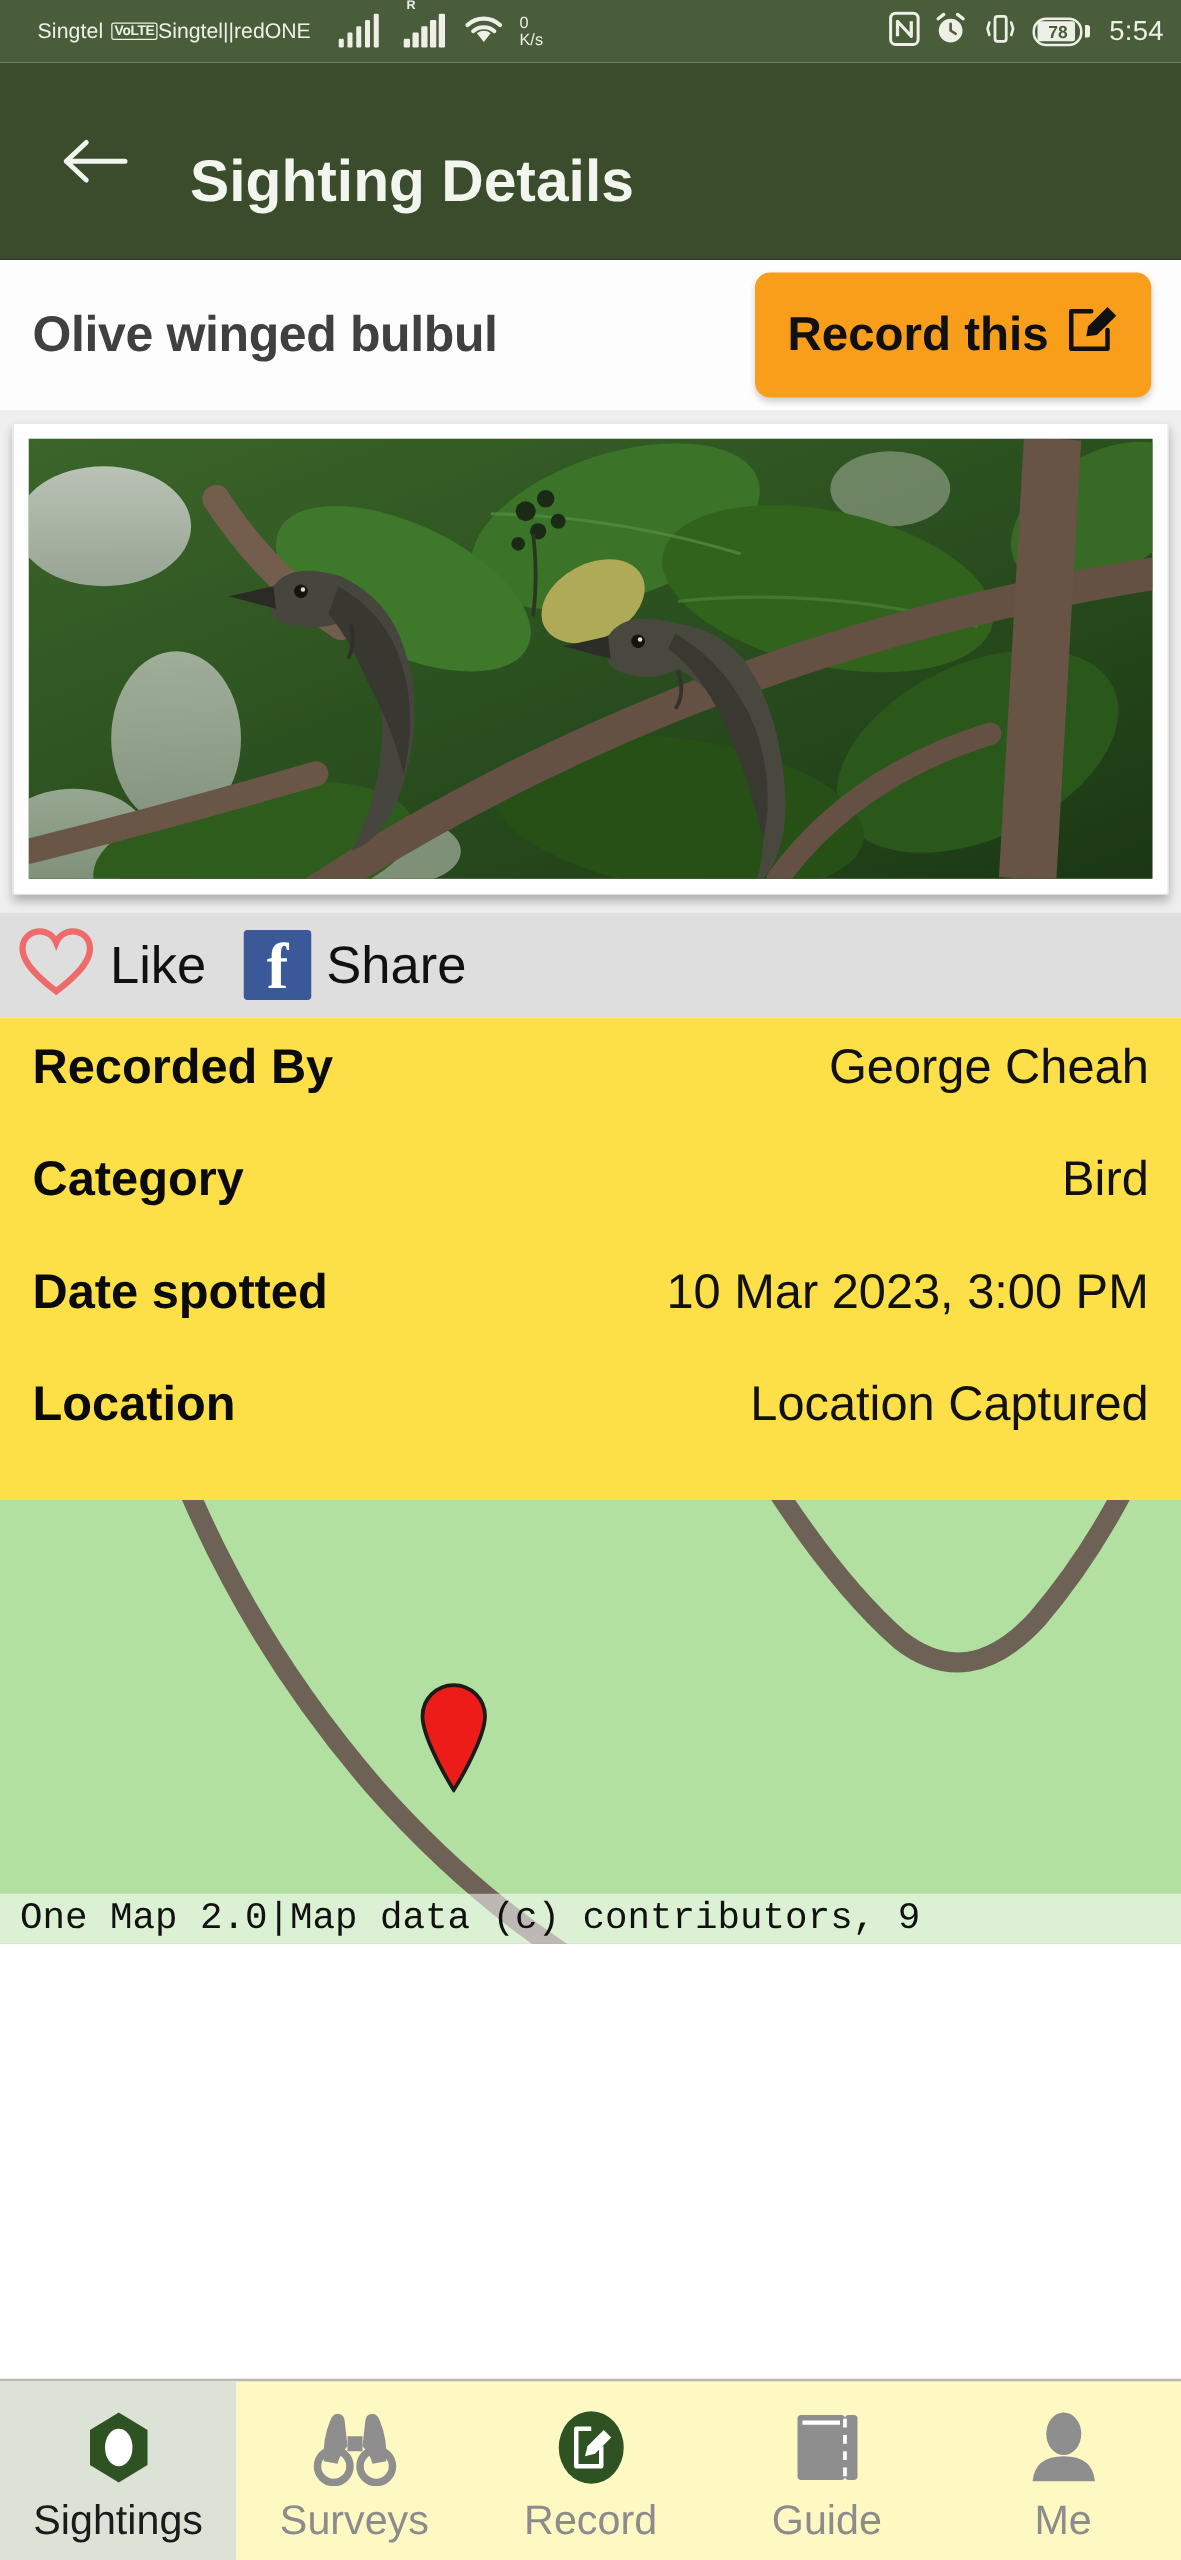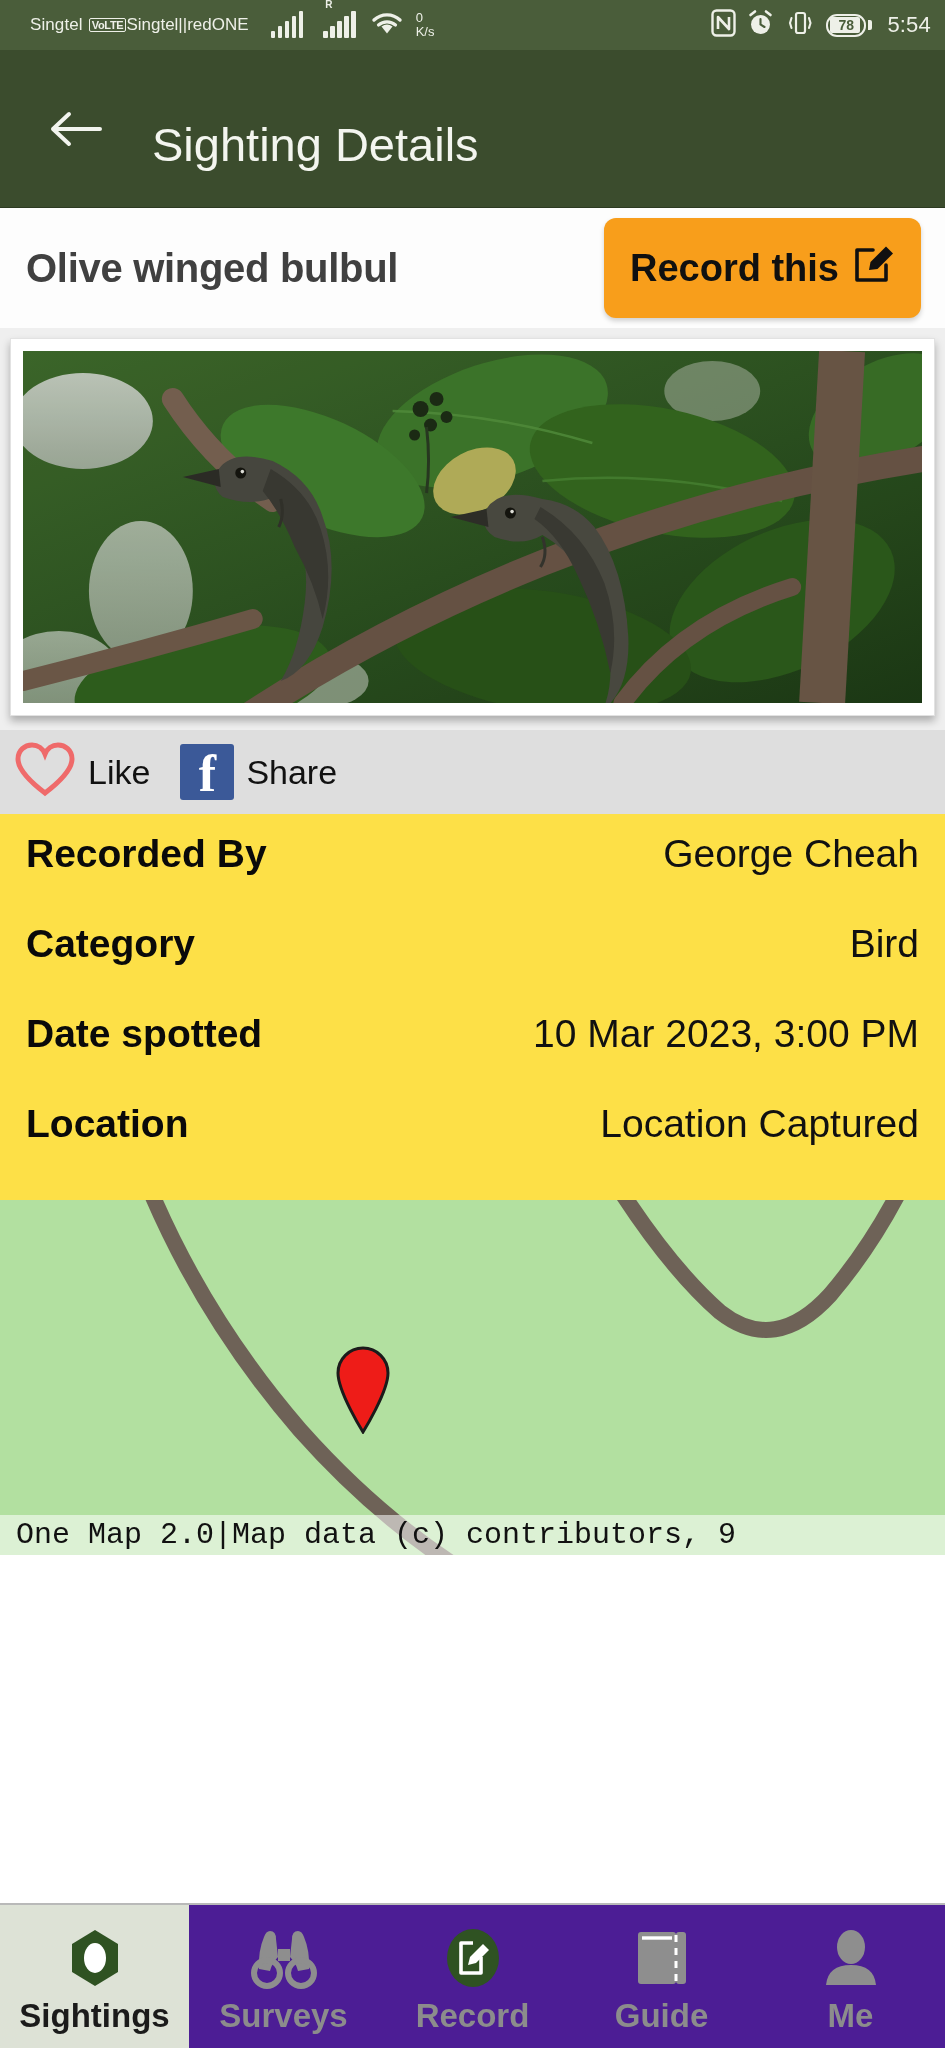--- a/index.html
+++ b/index.html
@@ -58,21 +58,21 @@
   .appbar{
     height:158px; width:945px; background:#3b4c2d;
     display:flex; align-items:center; padding-left:44px;
     border-bottom:1px solid #2c3a21;
   }
   .back-btn{
     width:64px;height:64px;display:flex;align-items:center;justify-content:center;
     color:#f2f4ee; flex:none; cursor:pointer;
   }
   .appbar-title{
-    color:#f3f5ef; font-size:47px; font-weight:normal; letter-spacing:0px;
+    color:#f3f5ef; font-size:47px; font-weight:bold; letter-spacing:0px;
     margin-left:44px;
     margin-top:32px;
   }
 
   
   .titlerow{
     height:120px; width:945px; background:#fdfdfd;
     display:flex; align-items:center; padding:0 24px 0 26px;
     position:relative;
   }
@@ -103,21 +103,21 @@
   }
   .photo svg{ display:block; width:100%; height:100%; }
 
   
   .socialbar{
     width:945px; height:84px; background:#dedede;
     display:flex; align-items:center; padding-left:14px; gap:0px;
   }
   .social-item{ display:flex; align-items:center; gap:12px; cursor:pointer; }
   .social-item + .social-item{ margin-left:30px; }
-  .social-label{ font-size:34px; color:#111; font-weight:normal; }
+  .social-label{ font-size:42px; color:#111; font-weight:normal; }
   .fb-box{
     width:54px;height:56px;background:#3b5998;border-radius:3px;
     display:flex;align-items:flex-end;justify-content:center;
     color:#fff;font-size:52px;font-weight:bold;line-height:.98;
     font-family:"Liberation Serif", serif;
   }
 
   
   .details{ width:945px; background:#fde047; padding:18px 26px 8px 26px; }
   .drow{ display:flex; align-items:baseline; justify-content:space-between; height:90px; }
@@ -134,21 +134,21 @@
     font-family:"Liberation Mono", monospace;
     font-size:30px; color:#111; letter-spacing:0px;
     background:rgba(255,255,255,0.55);
     white-space:nowrap; overflow:hidden; padding-left:16px;
     line-height:40px;
   }
 
   
   .bottomnav{
     position:absolute; left:0; bottom:0; width:945px; height:145px;
-    background:#4c1d95; display:flex; border-top:2px solid #b9b9b9;font-weight:bold;
+    background:#fef9c3; display:flex; border-top:2px solid #b9b9b9;
   }
   .navitem{
     flex:1; display:flex; flex-direction:column; align-items:center;
     justify-content:center; gap:6px; cursor:pointer; padding-top:6px;
   }
   .navitem.active{ background:#dde2d6; }
   .navlabel{ font-size:33px; color:#8c8c8c; }
   .navitem.active .navlabel{ color:#1b1b1b; }
   .navicon{ height:66px; display:flex; align-items:center; justify-content:center; }
 </style>

